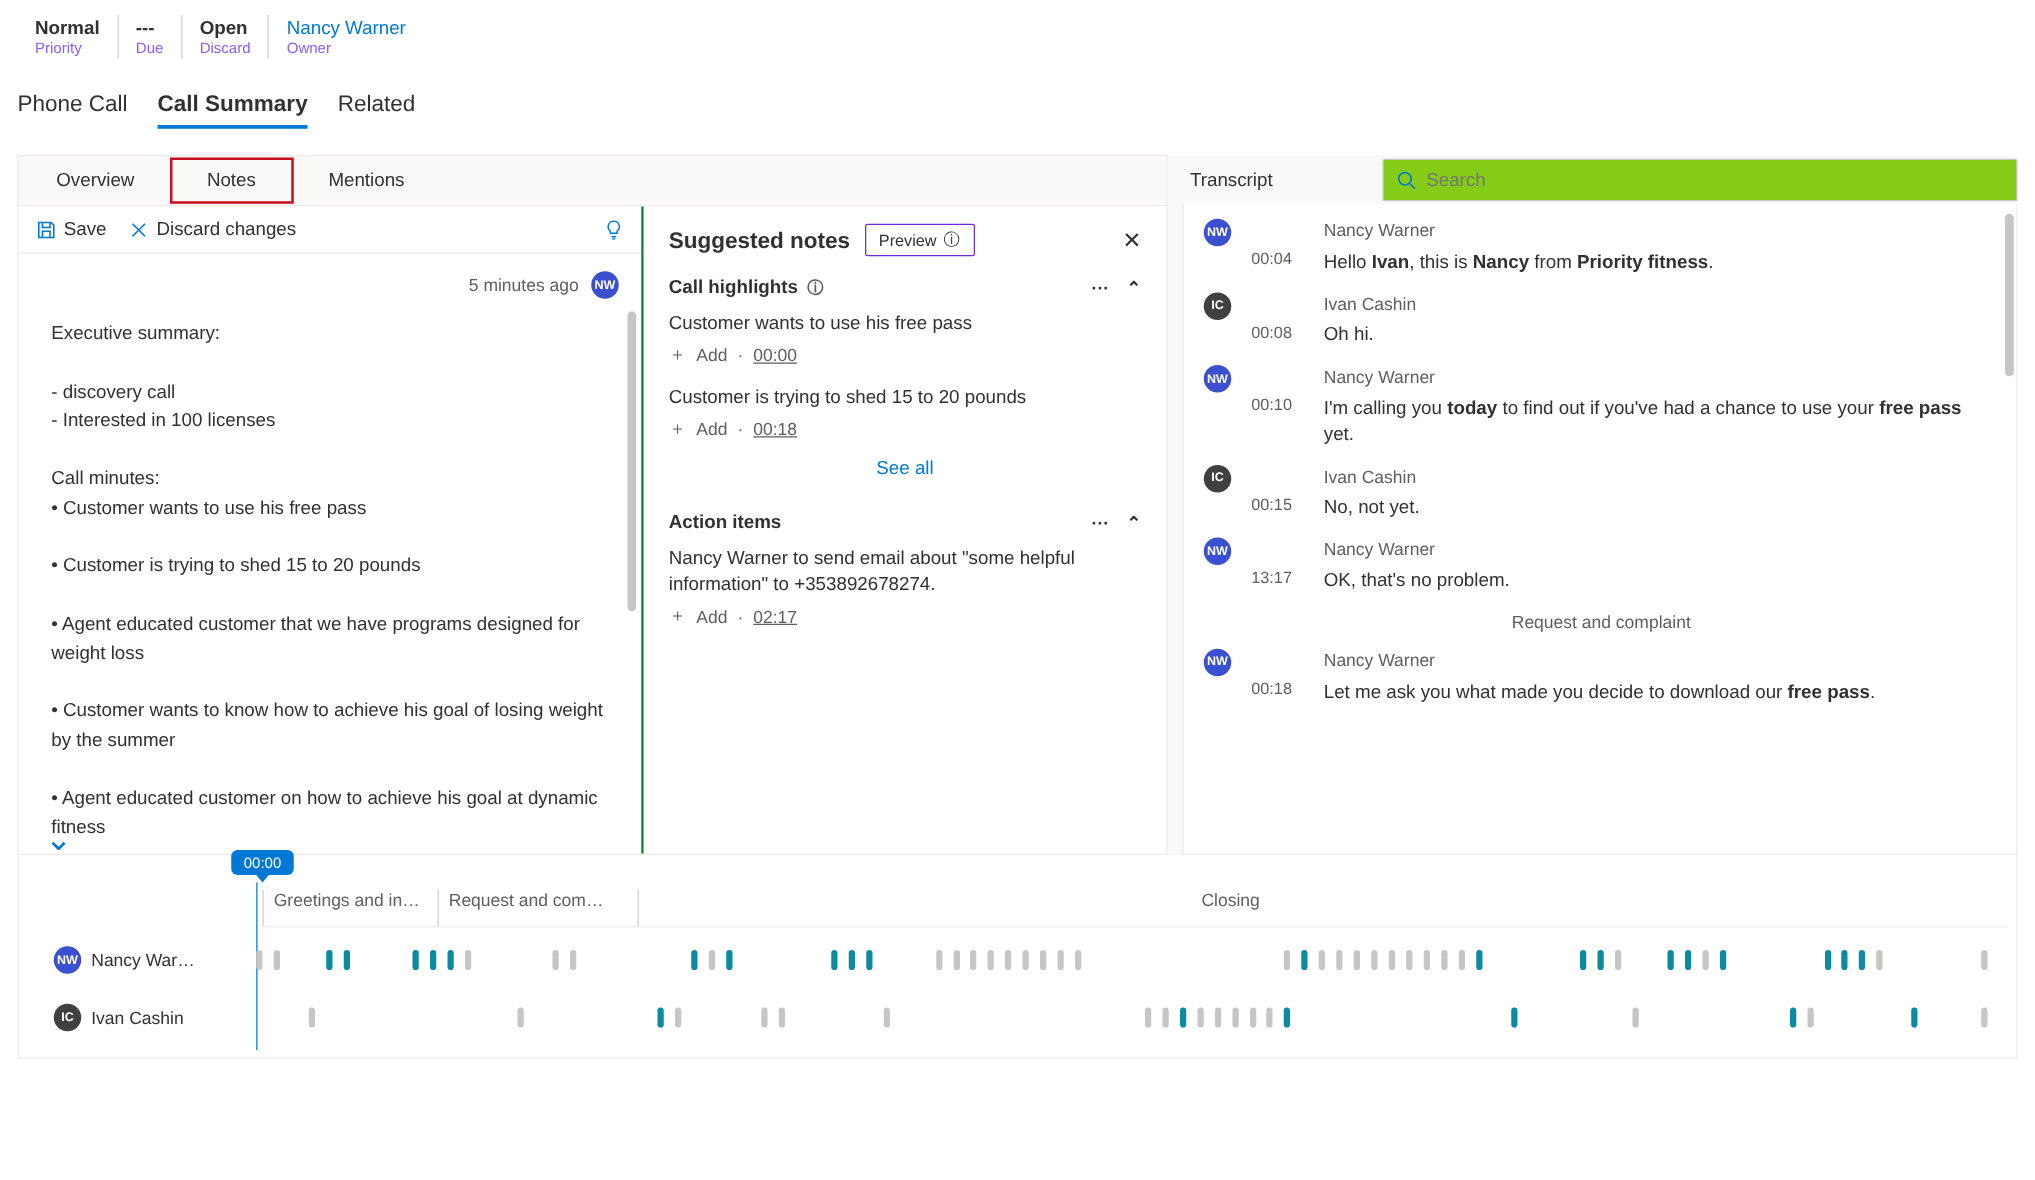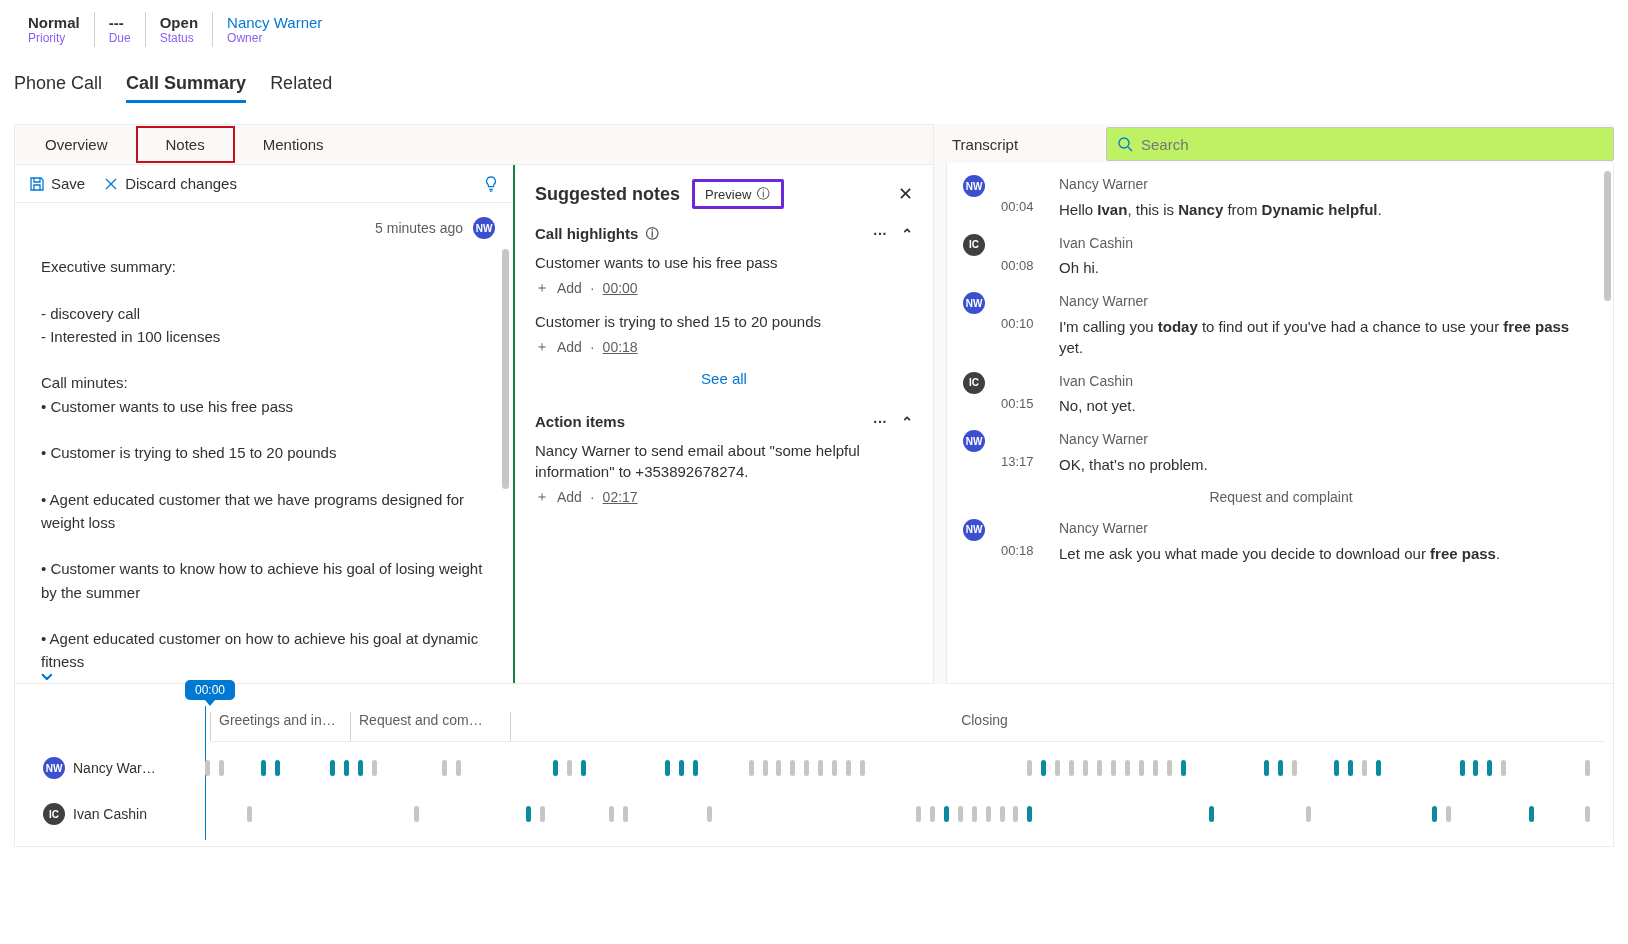--- a/index.html
+++ b/index.html
@@ -101,40 +101,40 @@
     line-height:1.55;
     overflow:hidden;
     flex:1;
     position:relative;
   }
   .notes-scroll { position:absolute; right:4px; top:0; width:7px; height:240px; background:#c8c6c4; border-radius:4px;}
   
   .sugg-col { flex:1; background:#fff; padding:14px 20px 0 20px; display:flex; flex-direction:column;}
   .sugg-head { display:flex; align-items:center; margin-bottom:16px;}
   .sugg-title { font-size:18px; font-weight:600; margin-right:12px;}
-  .preview-btn { border:3px solid #6d28d9; border-radius:2px; padding:4px 10px; font-size:13px; display:inline-flex; align-items:center; gap:4px; cursor:pointer;}
+  .preview-btn { border:1px solid #6d28d9; border-radius:2px; padding:4px 10px; font-size:13px; display:inline-flex; align-items:center; gap:4px; cursor:pointer;}
   .sugg-close { margin-left:auto; font-size:18px; cursor:pointer; color:#323130;}
   .sugg-section { margin-bottom: 10px;}
   .sec-head { display:flex; align-items:center; font-size:15px; font-weight:600; margin-bottom:10px;}
   .sec-head .gi { margin-left:6px; color:#605e5c; font-size:13px;}
   .sec-actions { margin-left:auto; display:flex; gap:14px; color:#323130; font-size:14px;}
   .sec-item { font-size:15px; margin-bottom:6px; line-height:1.4;}
   .add-row { display:flex; align-items:center; gap:8px; color:#605e5c; font-size:14px; margin-bottom:14px;}
   .add-row .ts { text-decoration: underline; }
   .see-all { text-align:center; color:#0078d4; font-size:15px; margin:10px 0 16px 0; cursor:pointer;}
   
   .right-panel {
     flex:1;
     margin-left:12px;
     display:flex;
     flex-direction:column;
   }
   .trans-head { display:flex; align-items:center; height:40px; gap:14px; padding-left:6px;}
   .trans-label { font-size:15px; width:140px; }
-  .search-box { flex:1; display:flex; align-items:center; border:1px solid #c8c6c4; border-radius:2px; height:34px; padding:0 10px; gap:8px; background:#bef264;}
+  .search-box { flex:1; display:flex; align-items:center; border:1px solid #c8c6c4; border-radius:2px; height:34px; padding:0 10px; gap:8px; background:#84cc16;}
   .search-box input { border:none; outline:none; flex:1; font-size:15px; background:transparent;}
   .trans-body { flex:1; padding:12px 4px 0 6px; overflow:hidden; position:relative; background:#fff; border:1px solid #edebe9; border-top:none; margin-top:-1px;}
   .trans-scroll { position:absolute; right:2px; top:8px; width:7px; height:130px; background:#c8c6c4; border-radius:4px;}
   .t-row { display:flex; gap:14px; margin-bottom:14px; padding-right:14px; padding-left:10px; }
   .t-time { width:44px; color:#605e5c; font-size:13px; padding-top:24px;}
   .t-av { width:24px; padding-top:0;}
   .t-text { flex:1; font-size:15px; line-height:1.4;}
   .t-name { color:#605e5c; font-size:14px; margin-bottom:4px;}
   .t-divider { display:flex; align-items:center; color:#605e5c; font-size:14px; margin:8px 0 14px 0;flex-direction:column;}
   .t-divider .line { flex:1; height:1px; background:#d0d0d0;}
@@ -202,21 +202,21 @@
     <div class="hdr-cell">
       <div class="hdr-val">Normal</div>
       <div class="hdr-lbl">Priority</div>
     </div>
     <div class="hdr-cell">
       <div class="hdr-val">---</div>
       <div class="hdr-lbl">Due</div>
     </div>
     <div class="hdr-cell">
       <div class="hdr-val">Open</div>
-      <div class="hdr-lbl">Status</div>
+      <div class="hdr-lbl">Discard</div>
     </div>
     <div class="hdr-cell">
       <div class="hdr-val link">Nancy Warner</div>
       <div class="hdr-lbl">Owner</div>
     </div>
   </div>
 </div>
 
 <div class="tabs-main">
   <div class="tab">Phone Call</div>
@@ -339,21 +339,21 @@
         <input placeholder="Search" style="">
       </div>
     </div>
     <div class="trans-body" id="trans-body">
       <div class="trans-scroll"></div>
     <div class="t-row">
     <div class="t-av"><span class="avatar av-nw">NW</span></div>
     <div class="t-time">00:04</div>
     <div class="t-text">
             <div class="t-name">Nancy Warner</div>
-            <div>Hello <b>Ivan</b>, this is <b>Nancy</b> from <b>Dynamic helpful</b>.</div>
+            <div>Hello <b>Ivan</b>, this is <b>Nancy</b> from <b>Priority fitness</b>.</div>
           </div>
   </div>
         <div class="t-row">
     <div class="t-av"><span class="avatar av-ic">IC</span></div>
     <div class="t-time">00:08</div>
     <div class="t-text">
             <div class="t-name">Ivan Cashin</div>
             <div>Oh hi.</div>
           </div>
   </div>

